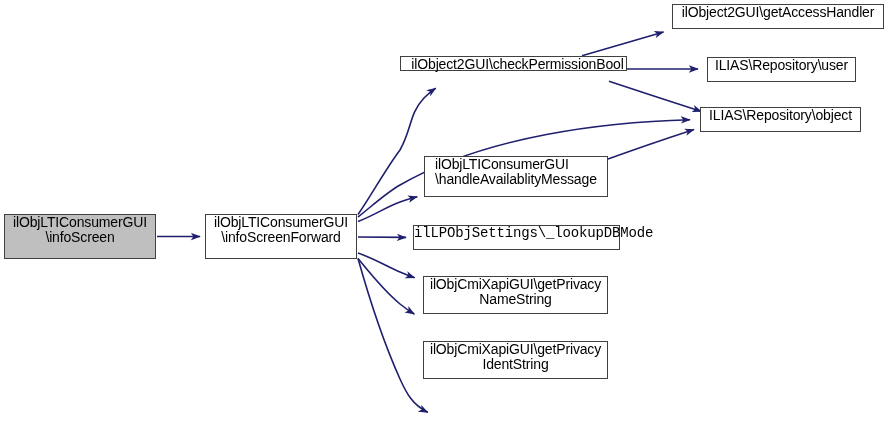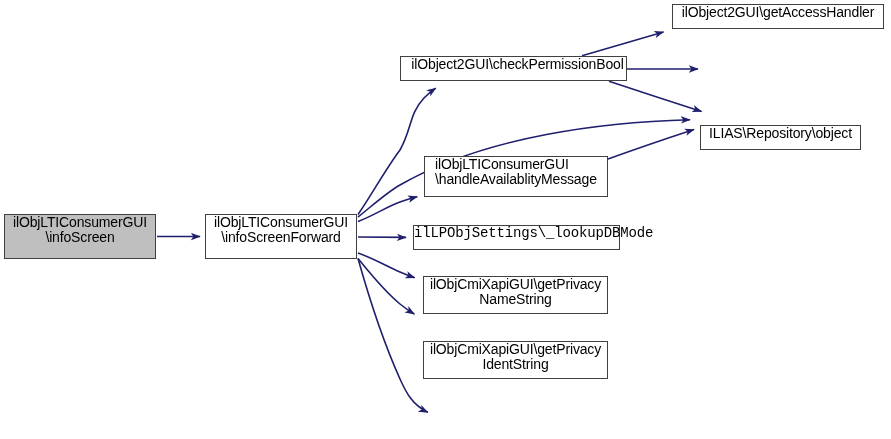--- a/index.html
+++ b/index.html
@@ -89,30 +89,33 @@
   <div class="node highlight" style="left:4px; top:214px; width:152px; height:45px;">
     <span class="label">ilObjLTIConsumerGUI
 \infoScreen</span>
   </div>
 
   <div class="node" style="left:205px; top:214px; width:152px; height:45px;">
     <span class="label">ilObjLTIConsumerGUI
 \infoScreenForward</span>
   </div>
 
-  <div class="node" style="left:400px; top:56px; width:227px; height:25px;padding-left:8px;">
+  <div class="node" style="left:400px; top:56px; width:227px; height:15px;padding-left:8px;">
     <span class="label">ilObject2GUI\checkPermissionBool</span>
   </div>
 
   <div class="node" style="left:672px; top:4px; width:212px; height:25px;">
     <span class="label">ilObject2GUI\getAccessHandler</span>
   </div>
 
+  <div class="node" style="left:707px; top:57px; width:149px; height:25px;">
+    <span class="label">ILIAS\Repository\user</span>
+  </div>
 
-  <div class="node" style="left:700px; top:107px; width:161px; height:25px;margin-top:18px;">
+  <div class="node" style="left:700px; top:107px; width:161px; height:25px;">
     <span class="label">ILIAS\Repository\object</span>
   </div>
 
   <div class="node" style="left:424px; top:156px; width:184px; height:41px;">
     <span class="label" style="text-align:left; padding-left:10px; box-sizing:border-box;">ilObjLTIConsumerGUI
 \handleAvailablityMessage</span>
   </div>
 
   <div class="node" style="left:413px; top:225px; width:207px; height:25px;font-family:Liberation Mono, monospace;">
     <span class="label">ilLPObjSettings\_lookupDBMode</span>

